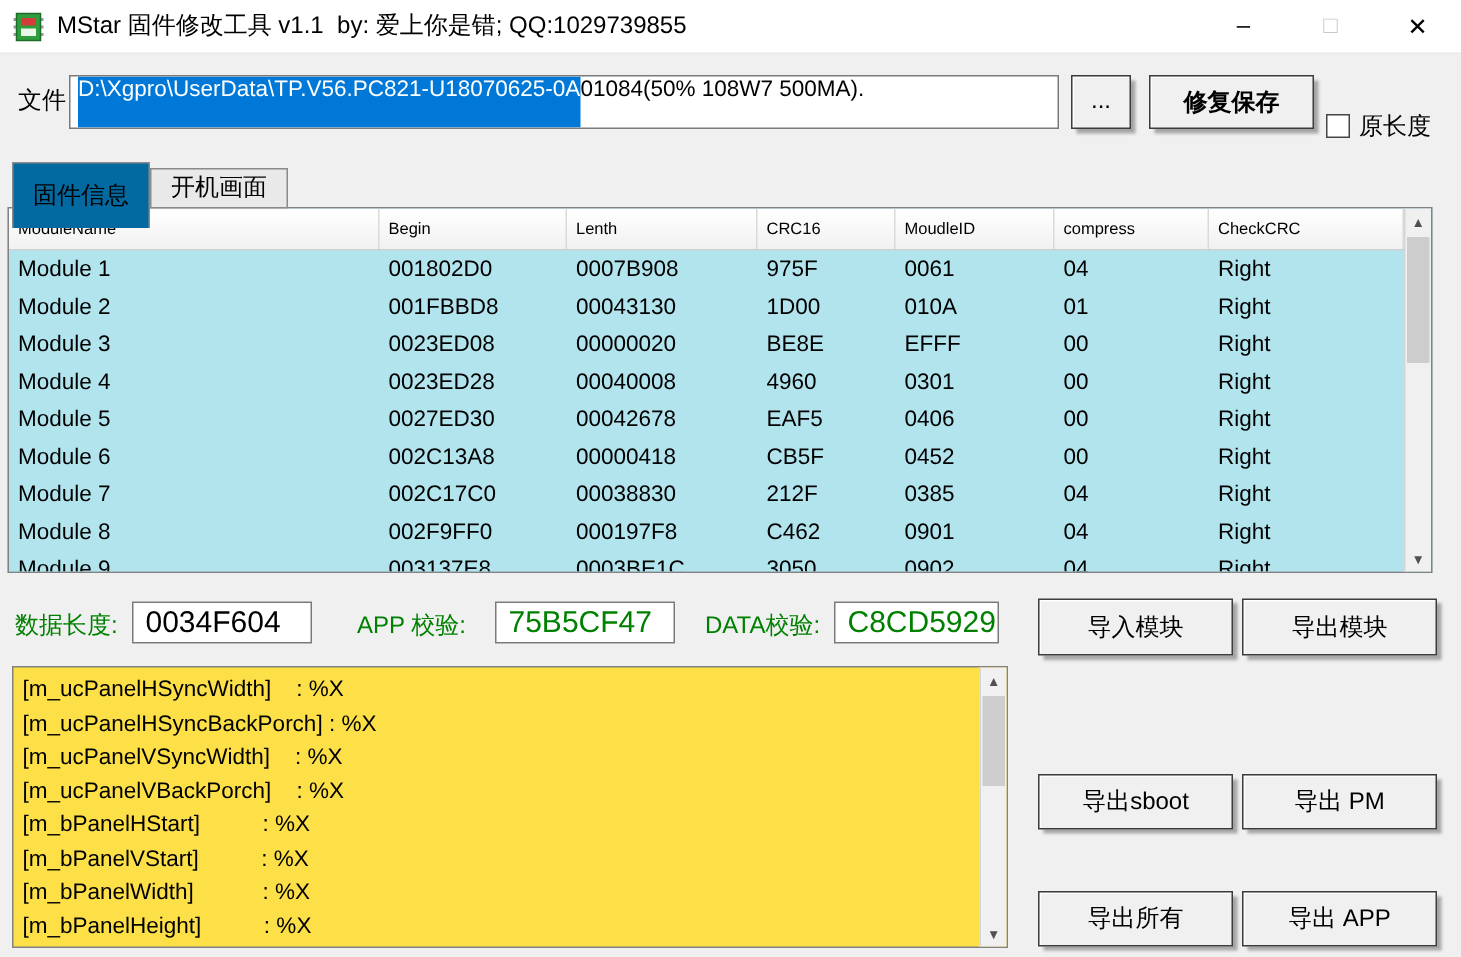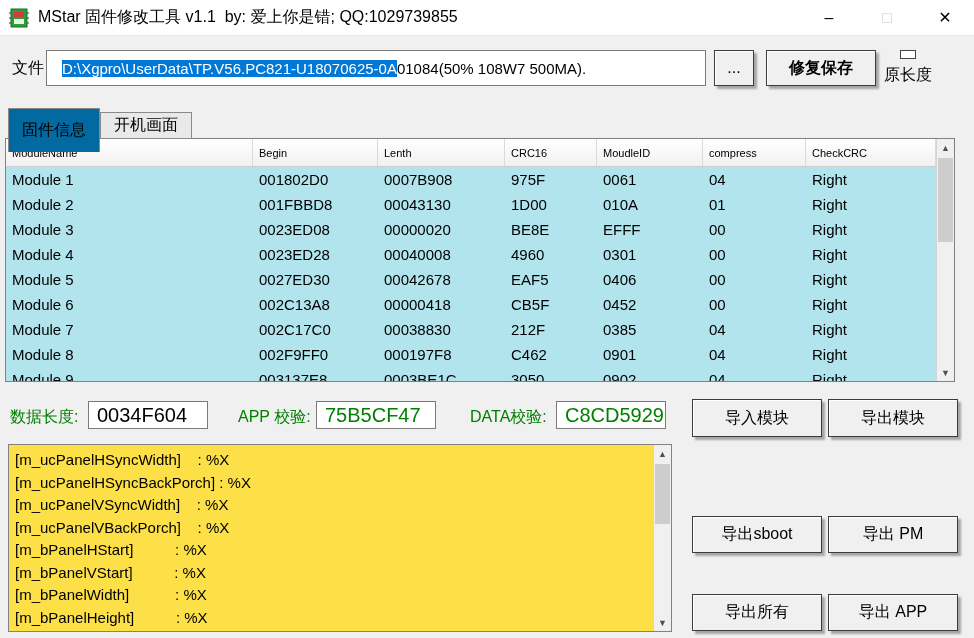--- a/index.html
+++ b/index.html
@@ -30,38 +30,38 @@
     font-size: 16px; cursor: default;
   }
   .win-btn.max { color: #c9c9c9; }
 
   
   .toolbar { position: absolute; top: 44px; left: 0; right: 0; height: 48px; }
   .file-label { position: absolute; left: 12px; top: 9px; font-size: 16px; line-height: 30px; }
   .path-input {
     position: absolute; left: 46px; top: 6px; width: 660px; height: 36px;
     background: #fff; border: 1px solid #7a7a7a;
-    display: flex; align-items: center; padding-left: 15px;
+    display: flex; padding-left: 5px;
     font-size: 15px; white-space: pre; overflow: hidden;
   }
   .sel-text { background: var(--selection-bg); color: #fff; }
   .rest-text { color: #000; }
 
   .btn {
     background: #f0f0f0;
     border: 1px solid #3c3c3c;
     box-shadow: 3px 3px 2px #a5a5a5, inset 1px 1px 0 #ffffff;
     display: flex; align-items: center; justify-content: center;
     font-size: 16px; color: #000; cursor: default;
     font-family: "Liberation Sans", sans-serif;
   }
   .browse-btn { position: absolute; left: 714px; top: 6px; width: 40px; height: 36px; }
   .repair-btn { position: absolute; left: 766px; top: 6px; width: 110px; height: 36px; font-weight: bold; }
 
-  .chk-wrap { position: absolute; left: 884px; top: 6px; height: 36px; display: flex; align-items: center; gap: 6px; flex-direction: column; }
+  .chk-wrap { position: absolute; left: 884px; top: 22px; height: 36px; display: flex; align-items: center; gap: 6px; }
   .chk-box { width: 16px; height: 16px; background: #fff; border: 1px solid #444; }
   .chk-label { font-size: 16px; }
 
   
   .tabs { position: absolute; top: 108px; left: 8px; height: 31px; display: flex; z-index: 3; }
   .tab {
     display: flex; align-items: center; padding: 0 13px; font-size: 16px;
     border: 1px solid #8a8a8a; background: #e9e9e9; margin-top: 4px; height: 27px;
     cursor: default;
   }
@@ -100,21 +100,21 @@
   
   .fields { position: absolute; left: 0; top: 396px; width: 680px; height: 42px; }
   .fld-label { position: absolute; top: 0; height: 42px; display: flex; align-items: center; font-size: 16px; color: var(--green-text); }
   .fld-input {
     position: absolute; top: 5px; height: 28px; background: #fff; border: 1px solid #7a7a7a;
     display: flex; align-items: center; padding-left: 8px; font-size: 20px;
   }
   .lbl-datalen { left: 10px; }
   .inp-datalen { left: 88px; width: 120px; color: #000; }
   .lbl-app { left: 238px; }
-  .inp-app { left: 316px; width: 120px; color: var(--green-text); text-align: center; }
+  .inp-app { left: 330px; width: 120px; color: var(--green-text); text-align: center; }
   .lbl-data { left: 470px; }
   .inp-data { left: 556px; width: 110px; color: var(--green-text); }
 
   
   .btn-import { position: absolute; left: 692px; top: 399px; width: 130px; height: 38px; }
   .btn-exportmod { position: absolute; left: 828px; top: 399px; width: 130px; height: 38px; }
   .btn-sboot { position: absolute; left: 692px; top: 516px; width: 130px; height: 37px; }
   .btn-pm { position: absolute; left: 828px; top: 516px; width: 130px; height: 37px; }
   .btn-all { position: absolute; left: 692px; top: 594px; width: 130px; height: 37px; }
   .btn-app { position: absolute; left: 828px; top: 594px; width: 130px; height: 37px; }

